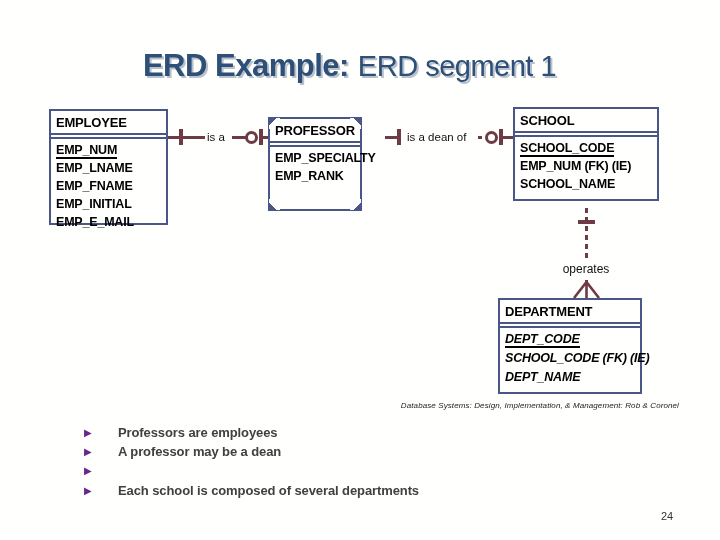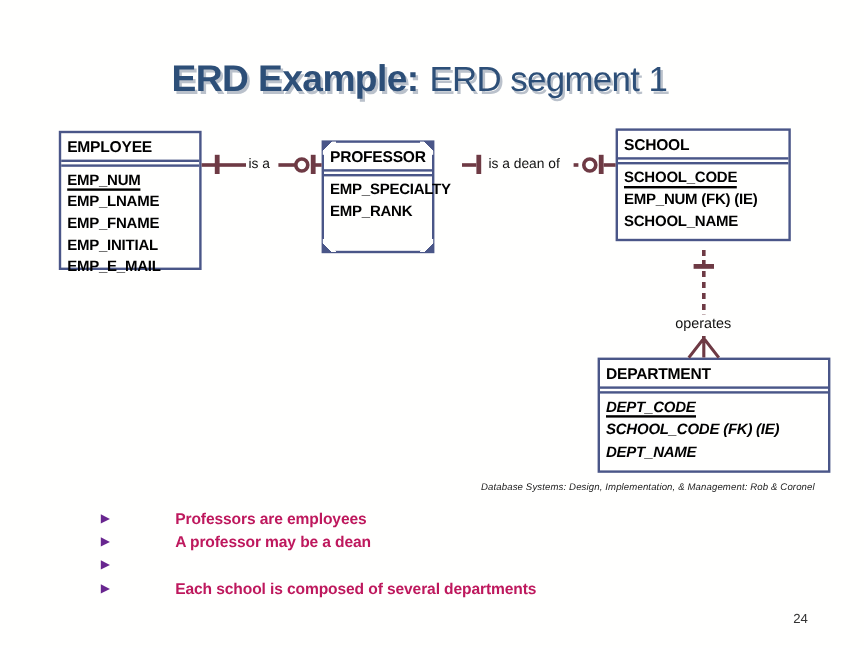--- a/index.html
+++ b/index.html
@@ -32,21 +32,21 @@
   .entity-body { border-top:2px solid #4a5688; margin-top:1.5px; padding-top:2px; }
   .attr-row {
     font-size:12.5px; font-weight:700; color:#000;
     letter-spacing:-0.2px; padding:0 5px; line-height:18px; white-space:nowrap;
   }
   .attr-row.pk span { border-bottom:2px solid #000; padding-bottom:0px; }
 
   #entity-employee   { left:49px;  top:109px; width:119px; height:116px; }
   #entity-professor  { left:268px; top:117px; width:94px; height:94px;  }
   #entity-school     { left:513px; top:107px; width:146px; height:94px;  }
-  #entity-department { left:498px; top:298px; width:194px; height:96px;  }
+  #entity-department { left:498px; top:298px; width:144px; height:96px;  }
   #entity-department .attr-row { line-height:19px;font-style:italic; }
 
   
   .corner { position:absolute; width:11px; height:11px; pointer-events:none; }
   .corner.tl { left:-1px; top:-1px;  background:linear-gradient(135deg,#4a5688 0 34%,#fffffe 34% 52%,transparent 52%); }
   .corner.tr { right:-1px; top:-1px; background:linear-gradient(225deg,#4a5688 0 34%,#fffffe 34% 52%,transparent 52%); }
   .corner.br { right:-1px; bottom:-1px; background:linear-gradient(315deg,#4a5688 0 34%,#fffffe 34% 52%,transparent 52%); }
   .corner.bl { left:-1px; bottom:-1px;  background:linear-gradient(45deg,#4a5688 0 34%,#fffffe 34% 52%,transparent 52%); }
 
   
@@ -71,21 +71,21 @@
   
   .citation {
     position:absolute; top:401px; right:41px;
     font-size:8px; color:#222; letter-spacing:0.1px; white-space:nowrap;font-style:italic;
   }
   .bullets { position:absolute; left:84px; top:423px; }
   .bullet-row { display:flex; align-items:center; height:19.3px; }
   .bullet-icon {
     width:34px; flex:0 0 34px; color:#68268f; font-size:10px; line-height:10px;
   }
-  .bullet-text { font-size:13px; font-weight:700; color:#be185d; letter-spacing:-0.1px; white-space:nowrap;margin-left:28px; }
+  .bullet-text { font-size:13px; font-weight:700; color:#404040; letter-spacing:-0.1px; white-space:nowrap; }
   .page-number { position:absolute; left:661px; top:510px; font-size:11px; color:#333; }
 </style>
 </head>
 <body>
 
 <div class="slide">
 
   <div class="title">
     <span class="t1">ERD Example:</span><span class="t2">ERD segment 1</span>
   </div>

